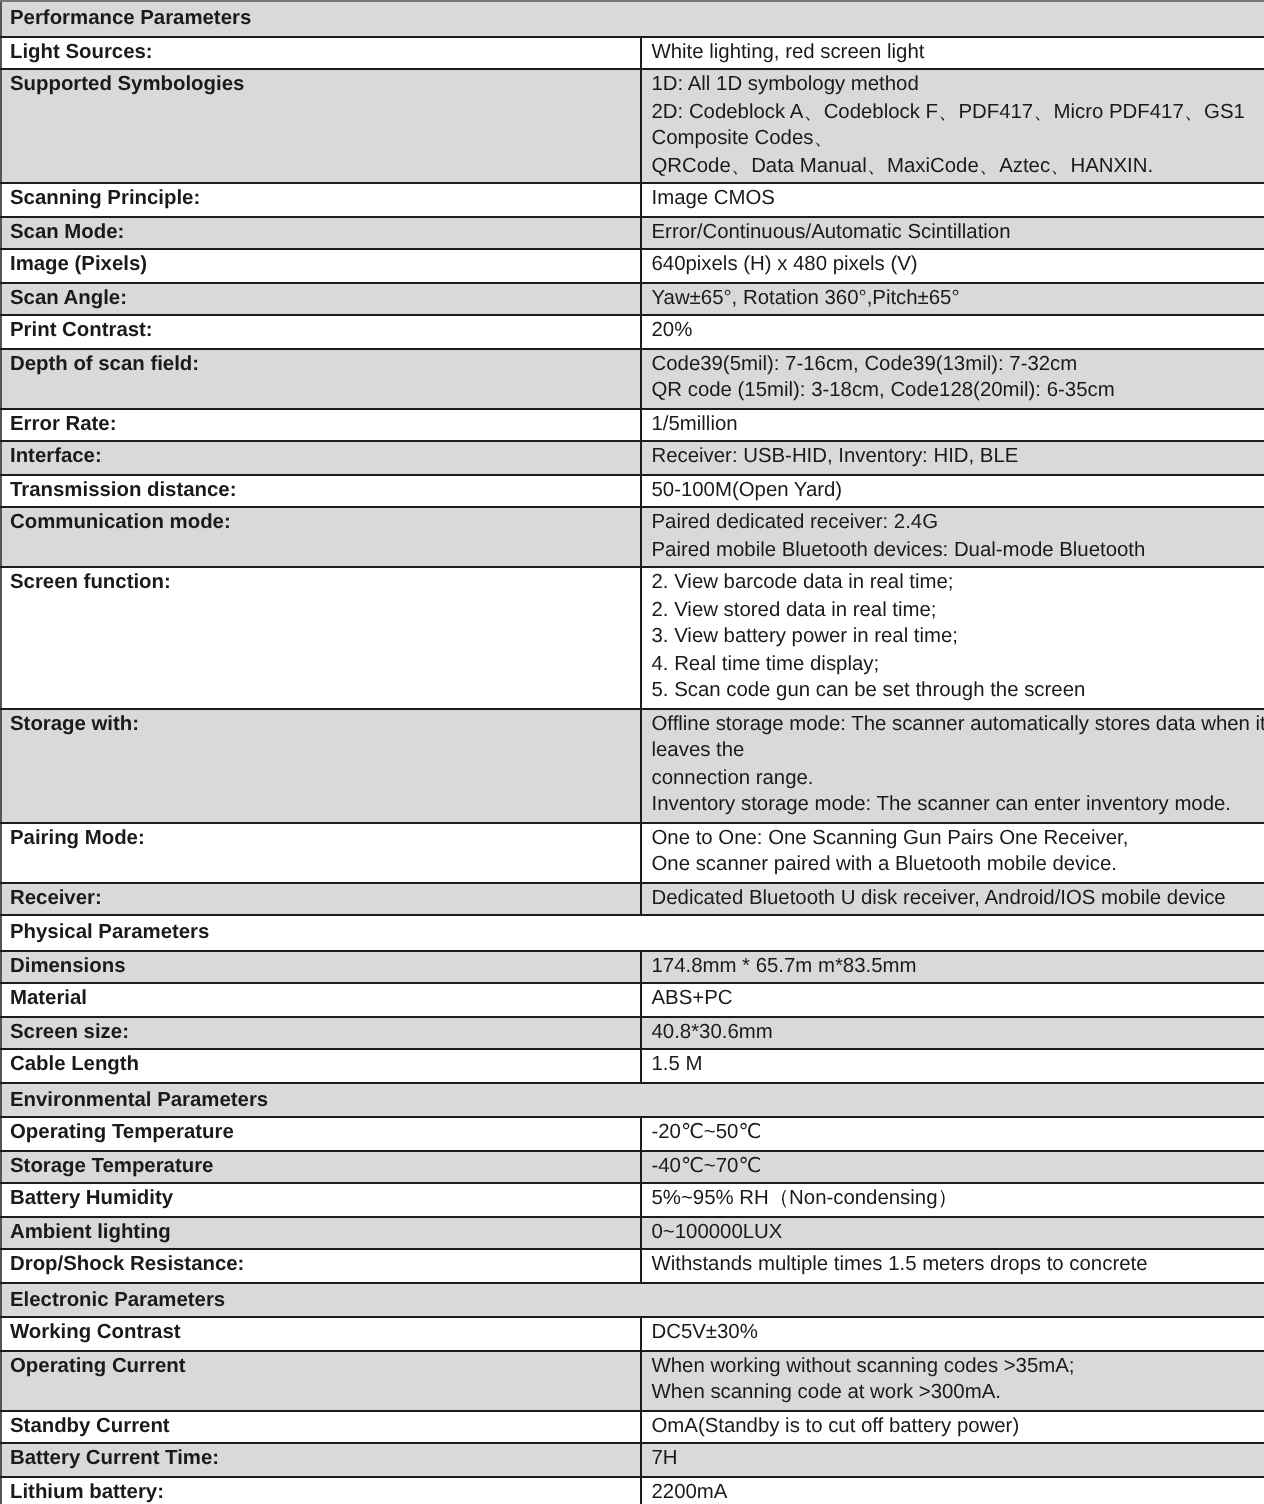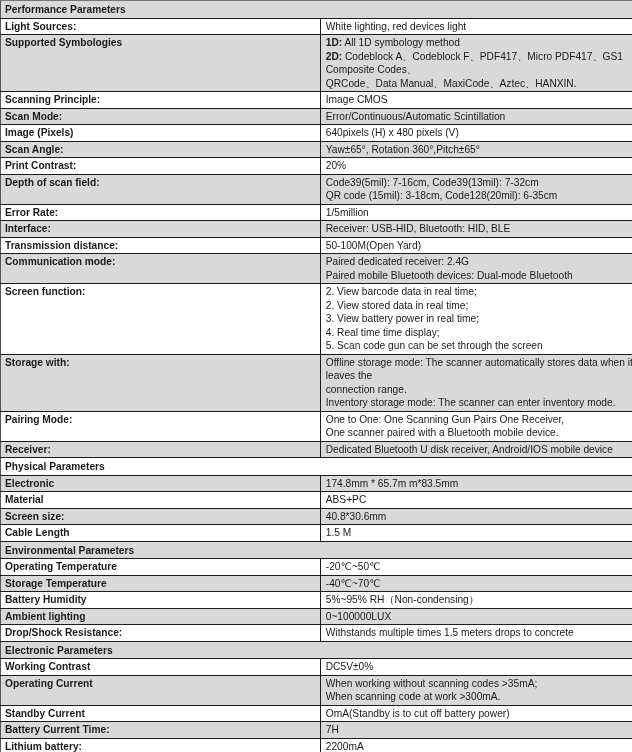--- a/index.html
+++ b/index.html
@@ -35,34 +35,34 @@
   }
   .spec-table td.section {
     font-weight: bold;
     border-left: 1px solid #555;
     padding-top: 2px;
     padding-bottom: 1px;
   }
   .spec-table tr.shade td { background: #d9d9d9; }
   .spec-table tr.plain td { background: #ffffff; }
   .line { display: block; }
-  .prefix { font-weight: bold; }
+  .prefix { font-weight: normal; }
 </style>
 </head>
 <body>
 
 <table class="spec-table">
   <tbody id="spec-body">
       <tr class="shade">
         <td class="section" colspan="2">Performance Parameters</td>
       </tr>
       <tr class="plain">
         <td class="label">Light Sources:</td>
         <td class="value">
-          <span class="line"><span>White lighting, red devices light</span></span>
+          <span class="line"><span>White lighting, red screen light</span></span>
         </td>
       </tr>
       <tr class="shade">
         <td class="label">Supported Symbologies</td>
         <td class="value">
           <span class="line"><span class="prefix">1D:</span><span> All 1D symbology method</span></span>
           <span class="line"><span class="prefix">2D:</span><span> Codeblock A、Codeblock F、PDF417、Micro PDF417、GS1 Composite Codes、</span></span>
           <span class="line"><span>QRCode、Data Manual、MaxiCode、Aztec、HANXIN.</span></span>
         </td>
       </tr>
@@ -105,21 +105,21 @@
       </tr>
       <tr class="plain">
         <td class="label">Error Rate:</td>
         <td class="value">
           <span class="line"><span>1/5million</span></span>
         </td>
       </tr>
       <tr class="shade">
         <td class="label">Interface:</td>
         <td class="value">
-          <span class="line"><span>Receiver: USB-HID, Bluetooth: HID, BLE</span></span>
+          <span class="line"><span>Receiver: USB-HID, Inventory: HID, BLE</span></span>
         </td>
       </tr>
       <tr class="plain">
         <td class="label">Transmission distance:</td>
         <td class="value">
           <span class="line"><span>50-100M(Open Yard)</span></span>
         </td>
       </tr>
       <tr class="shade">
         <td class="label">Communication mode:</td>
@@ -156,21 +156,21 @@
       <tr class="shade">
         <td class="label">Receiver:</td>
         <td class="value">
           <span class="line"><span>Dedicated Bluetooth U disk receiver, Android/IOS mobile device</span></span>
         </td>
       </tr>
       <tr class="plain">
         <td class="section" colspan="2">Physical  Parameters</td>
       </tr>
       <tr class="shade">
-        <td class="label">Electronic</td>
+        <td class="label">Dimensions</td>
         <td class="value">
           <span class="line"><span>174.8mm * 65.7m m*83.5mm</span></span>
         </td>
       </tr>
       <tr class="plain">
         <td class="label">Material</td>
         <td class="value">
           <span class="line"><span>ABS+PC</span></span>
         </td>
       </tr>
@@ -218,21 +218,21 @@
         <td class="value">
           <span class="line"><span>Withstands multiple times 1.5 meters drops to concrete</span></span>
         </td>
       </tr>
       <tr class="shade">
         <td class="section" colspan="2">Electronic Parameters</td>
       </tr>
       <tr class="plain">
         <td class="label">Working Contrast</td>
         <td class="value">
-          <span class="line"><span>DC5V±0%</span></span>
+          <span class="line"><span>DC5V±30%</span></span>
         </td>
       </tr>
       <tr class="shade">
         <td class="label">Operating Current</td>
         <td class="value">
           <span class="line"><span>When working without scanning codes &gt;35mA;</span></span>
           <span class="line"><span>When scanning code at work &gt;300mA.</span></span>
         </td>
       </tr>
       <tr class="plain">

